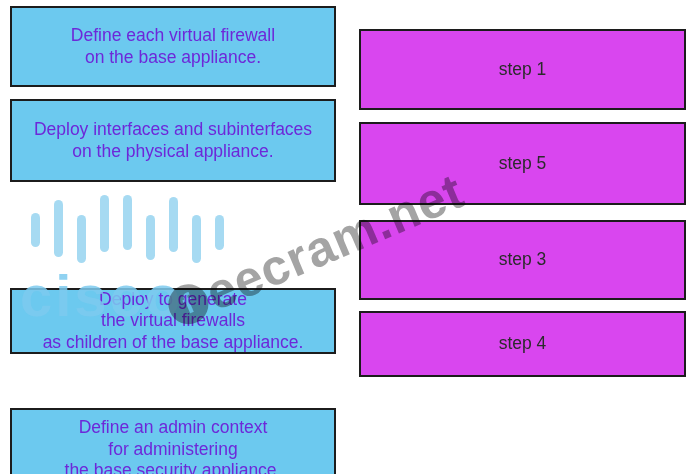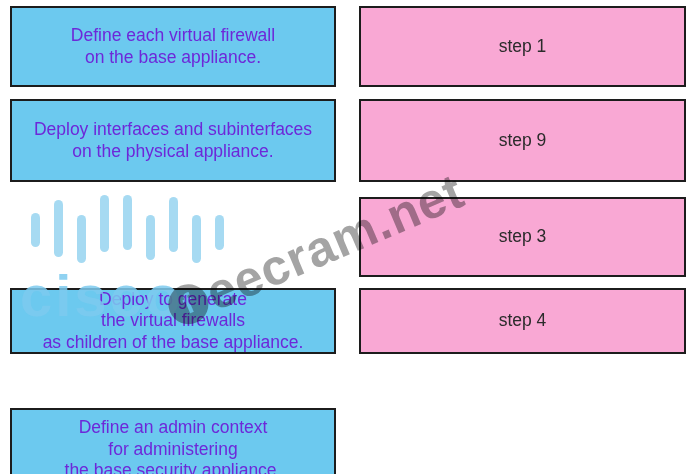--- a/index.html
+++ b/index.html
@@ -19,22 +19,23 @@
     line-height: 1.22;
   }
   .source {
     left: 10px; width: 326px;
     background: #6CC9EF;
     color: #6d28d9;
     white-space: pre-line;
   }
   .target {
     left: 359px; width: 327px;
-    background: #f9a8d4;
+    background: #d946ef;
     color: #2b2b2b;
+    margin-top: 23px;
   }
   .r1 { top: 6px;   height: 81px; }
   .r2 { top: 99px;  height: 83px; }
   .r3 { top: 197px; height: 80px; }
   .r4 { top: 288px; height: 66px; }
   .r5 { top: 408px; height: 83px; }
 
   
   .watermark { position: absolute; left: 0; top: 0; width: 695px; height: 474px; pointer-events: none; }
 
@@ -93,21 +94,21 @@
 <body>
 
 <div class="canvas">
 
   <div class="box source r1">Define each virtual firewall
 on the base appliance.</div>
   <div class="box target r1">step 1</div>
 
   <div class="box source r2">Deploy interfaces and subinterfaces
 on the physical appliance.</div>
-  <div class="box target r2">step 9</div>
+  <div class="box target r2">step 5</div>
 
   <div class="box target r3">step 3</div>
 
   <div class="box source r4">Deploy to generate
 the virtual firewalls
 as children of the base appliance.</div>
   <div class="box target r4">step 4</div>
 
   <div class="box source r5">Define an admin context
 for administering

